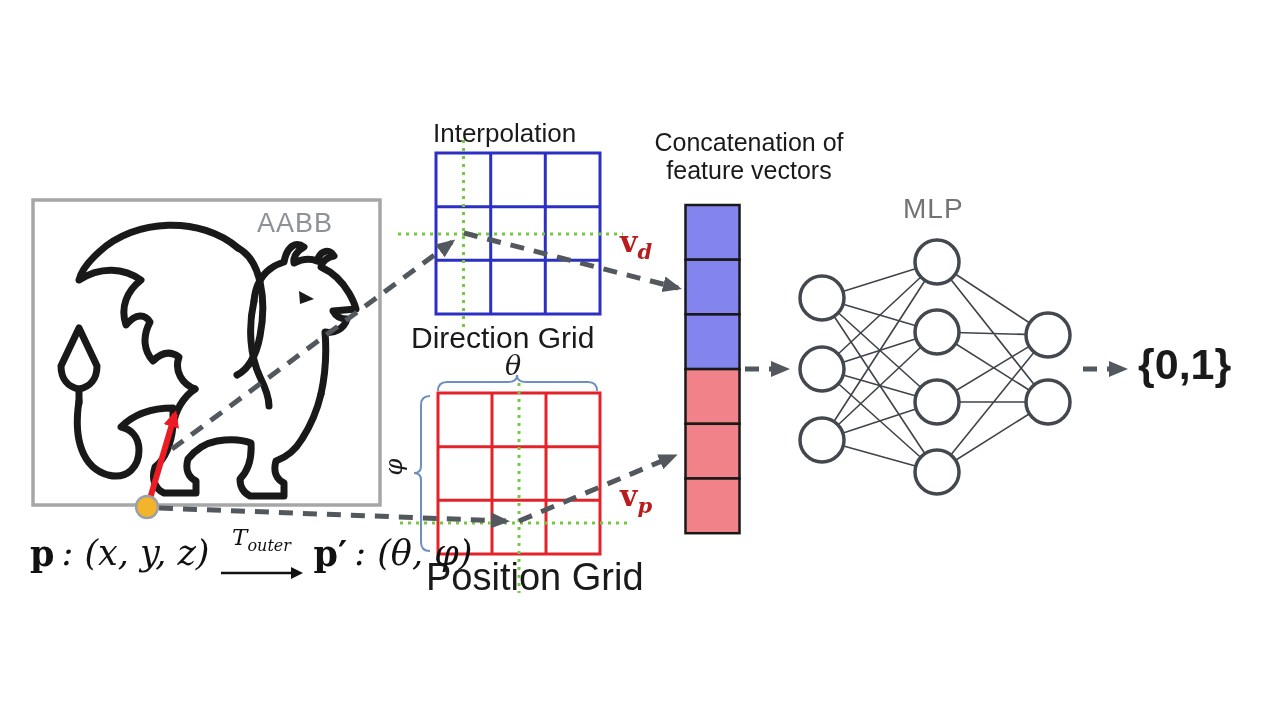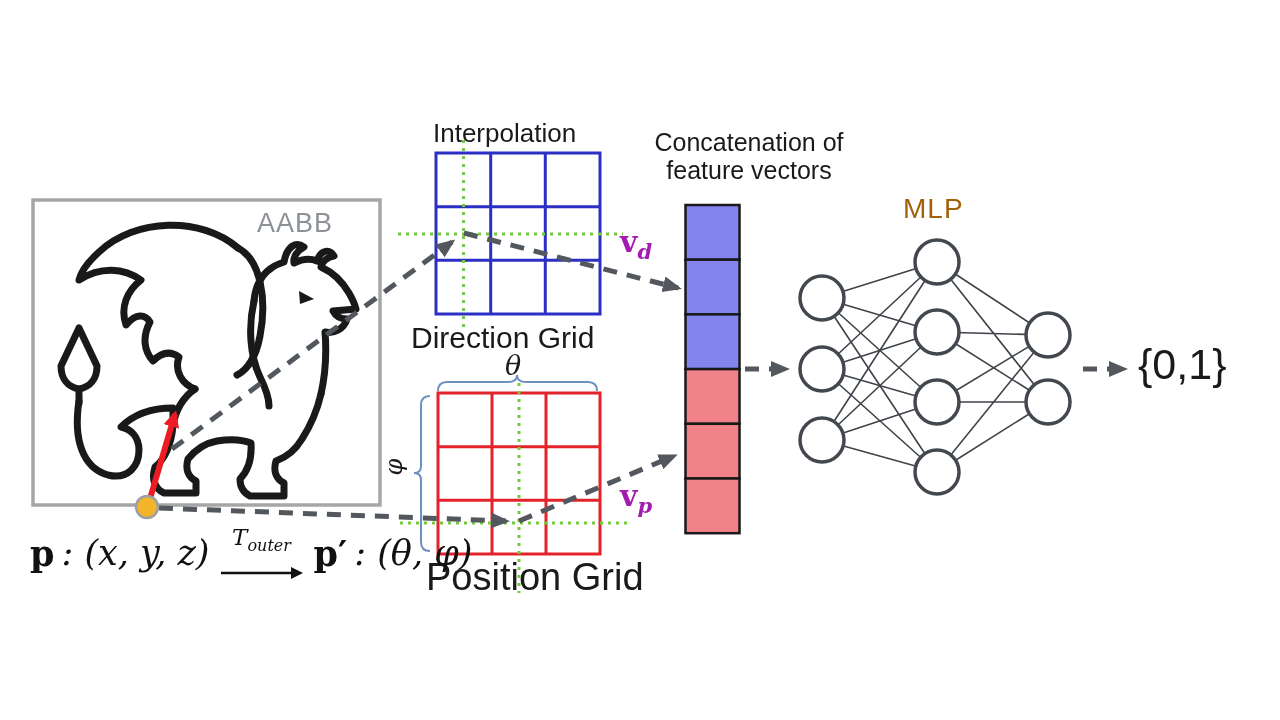--- a/index.html
+++ b/index.html
@@ -4,28 +4,28 @@
 <style>
   html,body{margin:0;padding:0;background:#ffffff;}
   #canvas{position:relative;width:1280px;height:632px;background:#ffffff;overflow:hidden;
           font-family:"Liberation Sans",sans-serif;border-radius:9px;}
   #fig-svg{position:absolute;left:0;top:0;z-index:1;}
   .lbl{position:absolute;z-index:2;color:#1a1a1a;white-space:nowrap;}
   .lbl-interpolation{left:433px;top:118px;font-size:26px;}
   .lbl-direction-grid{left:411px;top:321px;font-size:30px;}
   .lbl-position-grid{left:426px;top:556px;font-size:38px;}
   .lbl-concat{left:642px;top:128px;width:214px;text-align:center;font-size:25px;line-height:28px;}
-  .lbl-mlp{left:903px;top:193px;font-size:28px;color:#a16207;letter-spacing:1px;}
+  .lbl-mlp{left:903px;top:193px;font-size:28px;color:#737373;letter-spacing:1px;}
   .lbl-aabb{left:257px;top:208px;font-size:27px;color:#8d9298;letter-spacing:1px;}
-  .lbl-output{left:1138px;top:340px;font-size:43px;}
+  .lbl-output{left:1138px;top:340px;font-size:43px;font-weight:bold;}
   .math{font-family:"DejaVu Serif","Liberation Serif",serif;font-style:italic;}
   .lbl-theta{left:505px;top:350px;font-size:27px;}
   .lbl-phi{left:386px;top:453px;font-size:24px;transform:rotate(-90deg);}
   .vec{position:absolute;z-index:2;font-family:"DejaVu Serif","Liberation Serif",serif;
-       font-weight:bold;font-size:30px;color:#a21caf;}
+       font-weight:bold;font-size:30px;color:#b91c1c;}
   .vec sub{font-style:italic;font-size:21px;}
   .vec-d{left:620px;top:224px;}
   .vec-p{left:620px;top:478px;}
   .formula{position:absolute;left:30px;top:527px;z-index:2;display:flex;align-items:center;
            gap:7px;font-family:"DejaVu Serif","Liberation Serif",serif;font-size:35px;color:#111;}
   .formula .bold{font-weight:bold;}
   .formula .ital{font-style:italic;}
   .arrow-block{display:flex;flex-direction:column;align-items:center;margin:0 2px;}
   .arrow-block .tlabel{font-style:italic;font-size:23px;line-height:20px;margin-bottom:10px;}
   .arrow-block .tlabel sub{font-size:16px;}

